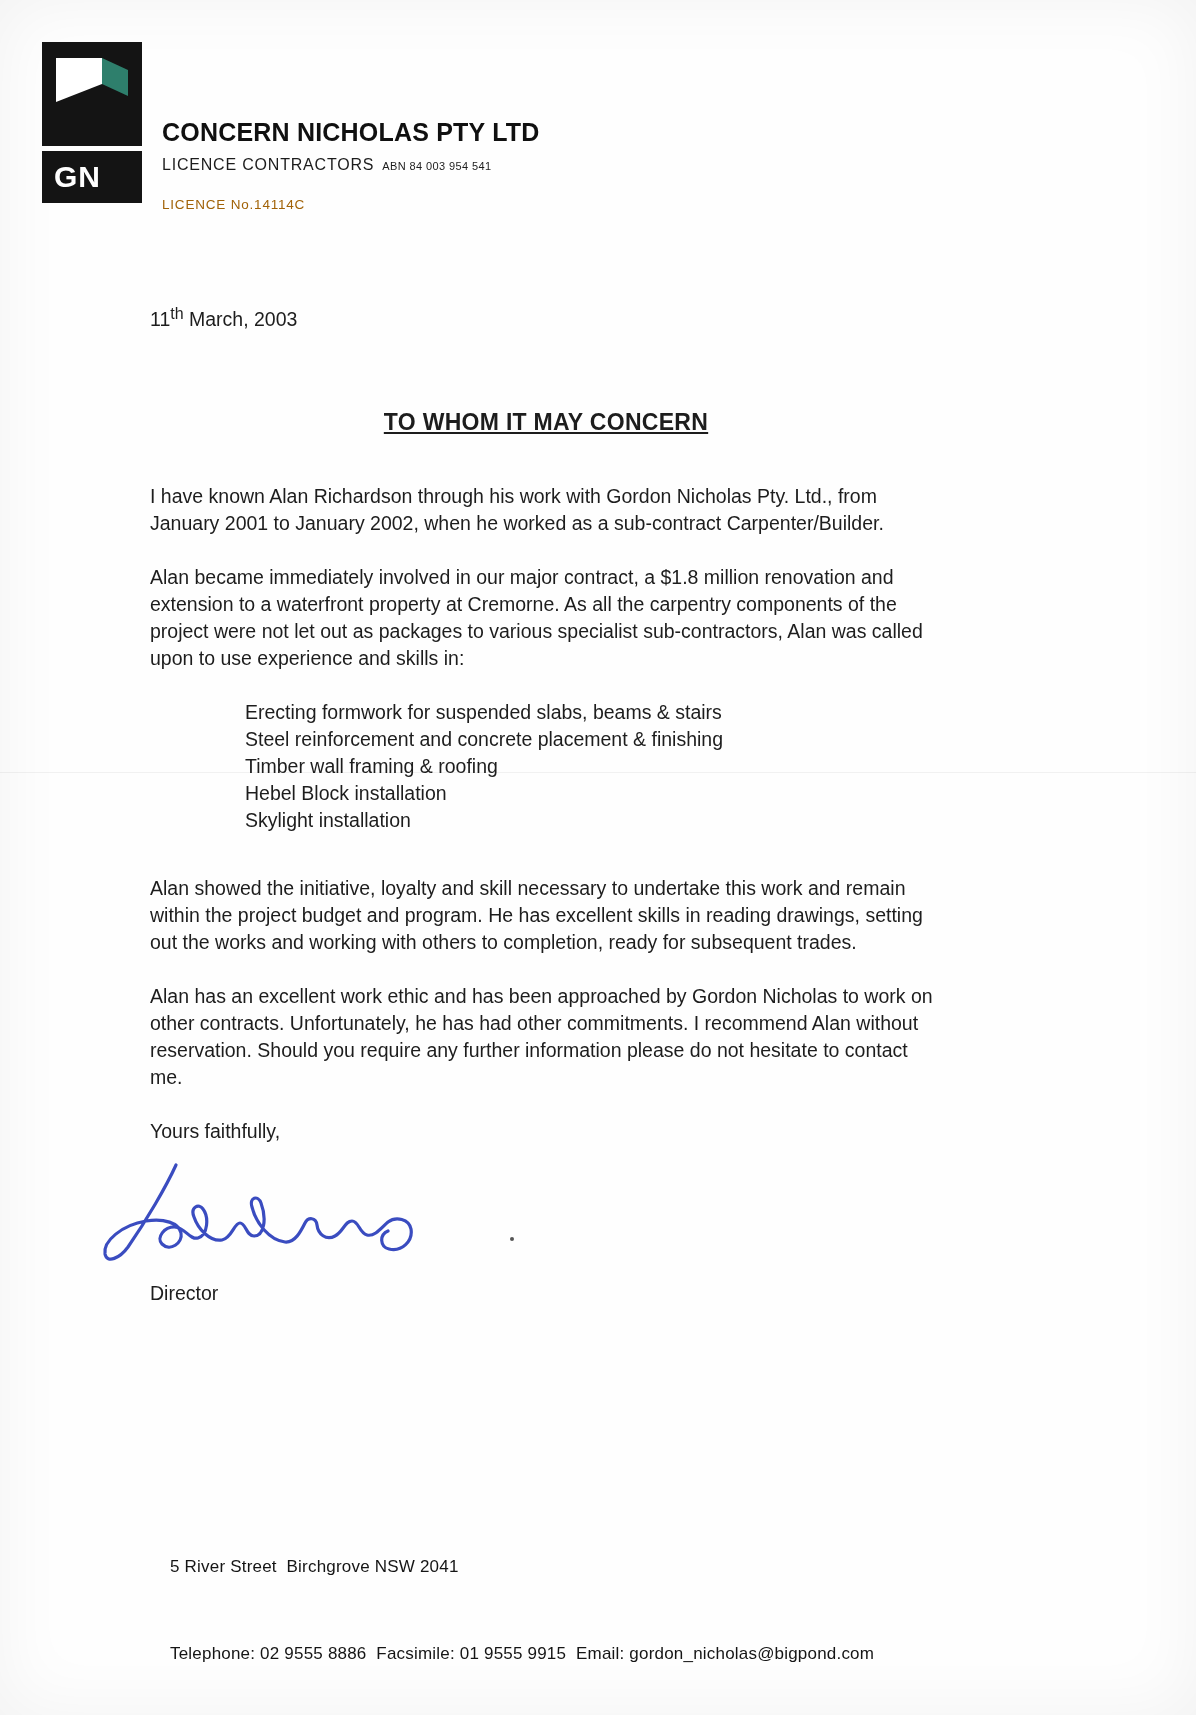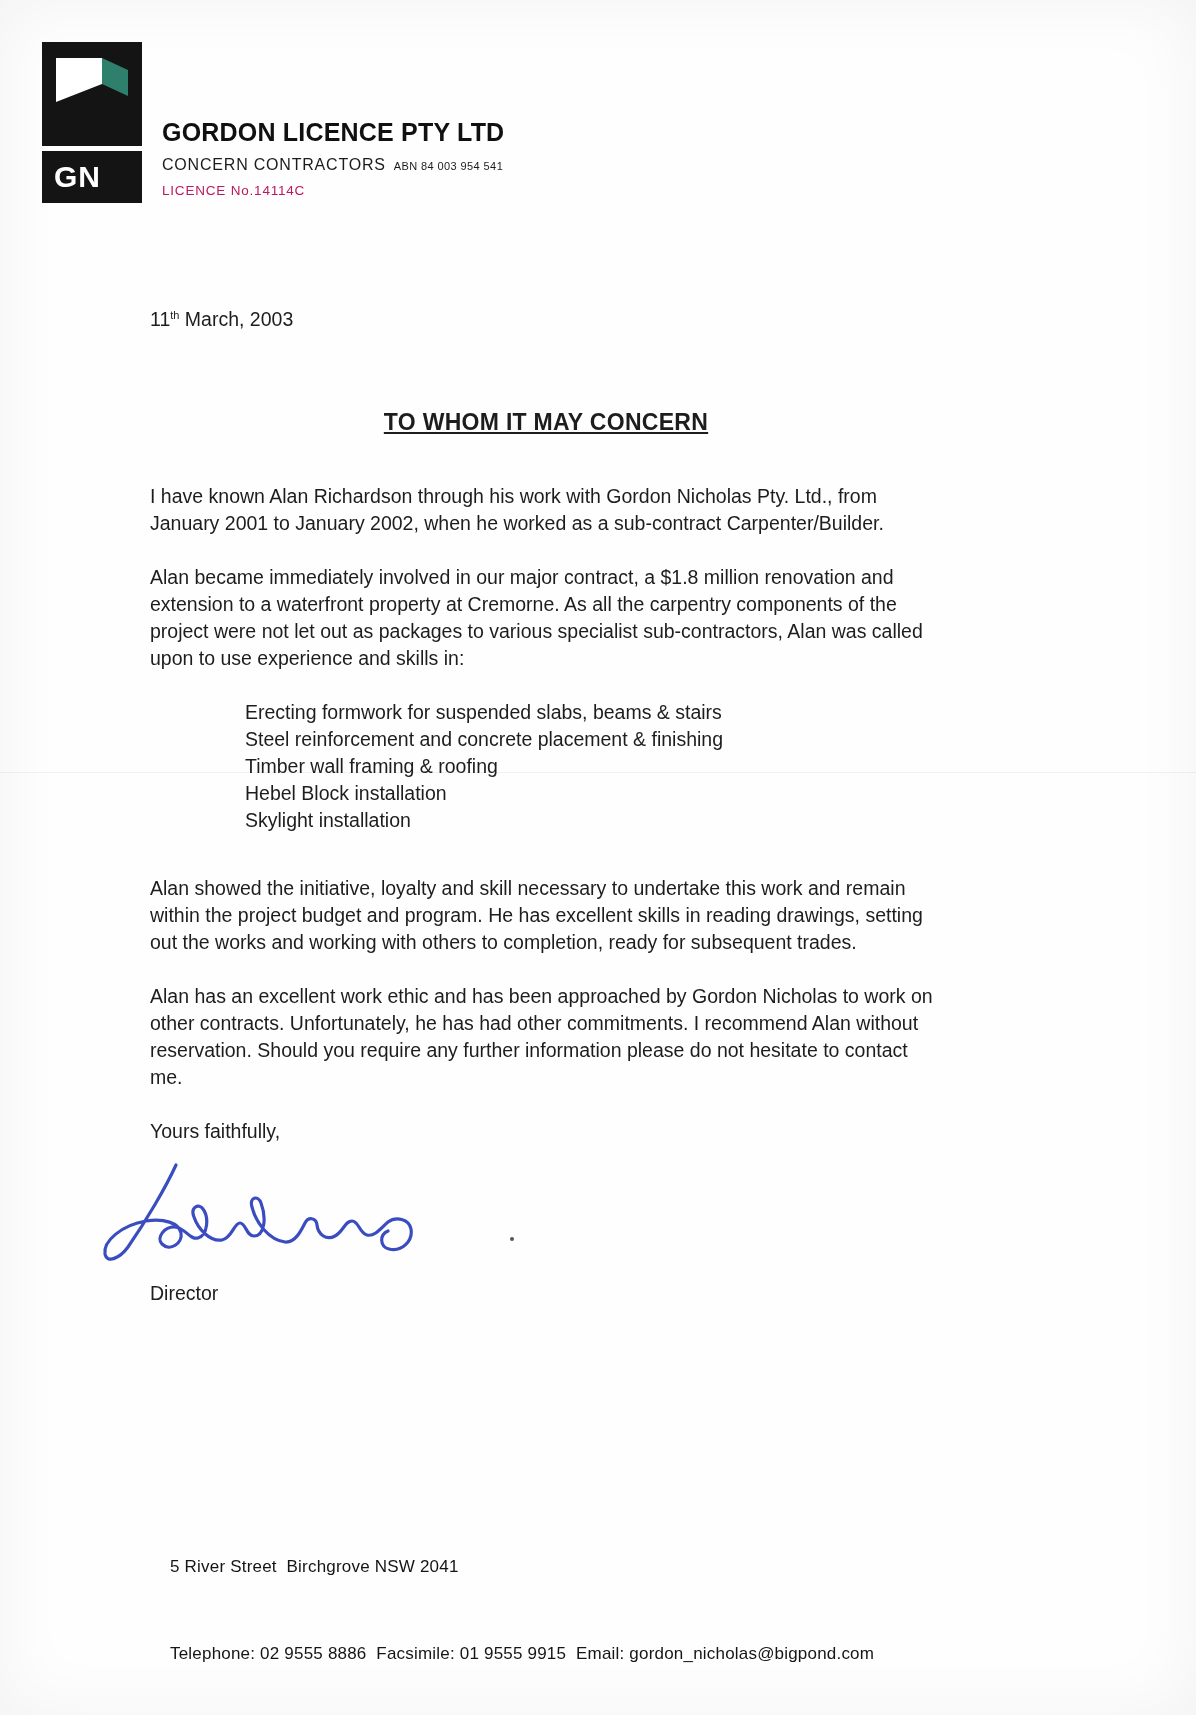--- a/index.html
+++ b/index.html
@@ -19,29 +19,29 @@
   .logo-top { height: 104px; background: #141414; }
   .logo-bottom {
     margin-top: 5px; height: 52px; background: #141414;
     color: #ffffff; font-weight: 700; font-size: 30px; letter-spacing: 1px;
     display: flex; align-items: center; padding-left: 12px; box-sizing: border-box;
   }
   .company-block { position: absolute; left: 162px; top: 118px; }
   .company-name { font-size: 25px; font-weight: 700; color: #101010; letter-spacing: 0.2px; }
   .company-sub { margin-top: 9px; font-size: 16px; letter-spacing: 0.8px; color: #1c1c1c; white-space: pre; }
   .company-sub .abn { font-size: 11px; letter-spacing: 0.4px; margin-left: 8px; }
-  .licence { margin-top: 9px; font-size: 13.5px; letter-spacing: 0.8px; color: #be185d; }
+  .licence { margin-top: 23px; font-size: 13.5px; letter-spacing: 0.8px; color: #a16207; }
 
   
   .letter-body {
     position: absolute; left: 150px; top: 306px; width: 792px;
     font-size: 19.5px; line-height: 27px;
   }
   .date { margin: 0 0 76px 0; white-space: pre; }
-  .date sup { font-size: 11px; line-height: 0; }
+  .date sup { font-size: 16px; line-height: 0; }
   .letter-title {
     font-size: 23px; font-weight: 700; text-decoration: underline;
     text-align: center; letter-spacing: 0.3px; margin: 0 0 47px 0;
   }
   .para { margin: 0 0 27px 0; }
   .skills { margin: 0 0 41px 0; }
   .skill-line { padding-left: 95px; }
   .closing { margin: 0 0 14px 0; }
 
   
@@ -75,22 +75,22 @@
         <rect x="0" y="0" width="100" height="104" fill="#141414"></rect>
         <polygon points="14,16 60,16 60,42 14,60" fill="#ffffff"></polygon>
         <polygon points="60,16 86,28 86,54 60,42" fill="#2e7f6c"></polygon>
         <polygon points="14,60 38,64 38,74 14,70" fill="#ffffff" opacity="0.0"></polygon>
       </svg>
     </div>
     <div class="logo-bottom">GN</div>
   </div>
 
   <div class="company-block">
-    <div class="company-name">GORDON LICENCE PTY LTD</div>
-    <div class="company-sub"><span>CONCERN CONTRACTORS</span><span class="abn">ABN 84 003 954 541</span></div>
+    <div class="company-name">CONCERN NICHOLAS PTY LTD</div>
+    <div class="company-sub"><span>LICENCE CONTRACTORS</span><span class="abn">ABN 84 003 954 541</span></div>
     <div class="licence">LICENCE No.14114C</div>
   </div>
 
   <div class="letter-body">
 
     <div class="date"><span>11</span><sup>th</sup><span> March, 2003</span></div>
 
     <div class="letter-title">TO WHOM IT MAY CONCERN</div>
 
     <p class="para">I have known Alan Richardson through his work with Gordon Nicholas Pty. Ltd., from January 2001 to January 2002, when he worked as a sub-contract Carpenter/Builder.</p>

